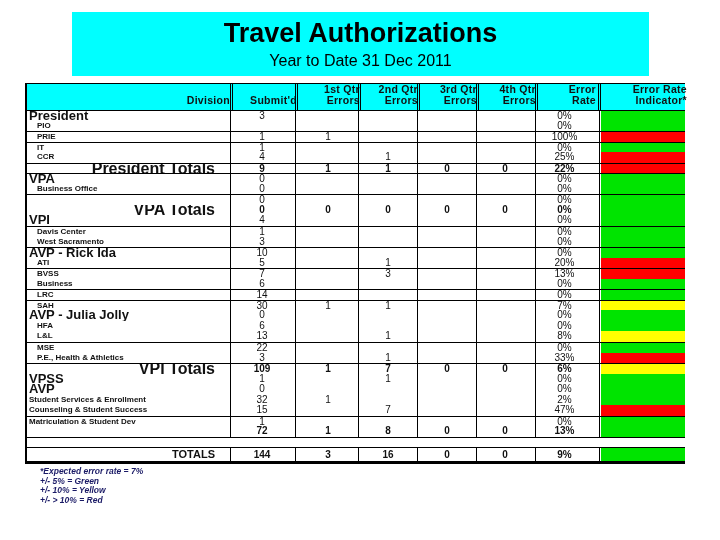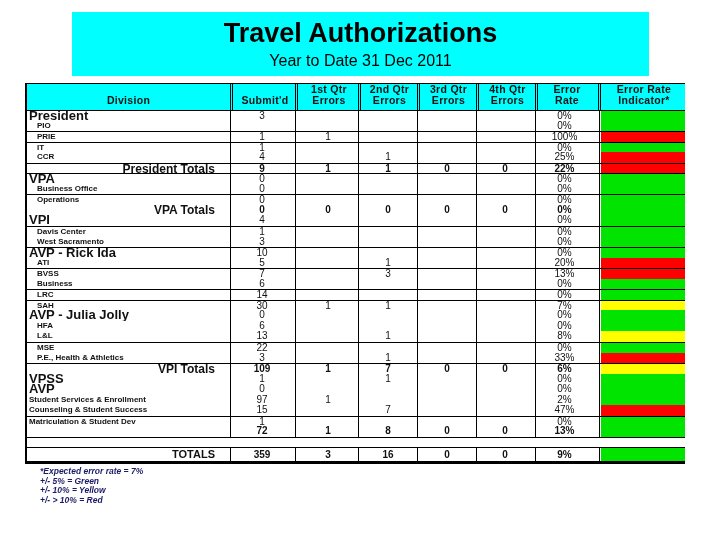--- a/index.html
+++ b/index.html
@@ -2,32 +2,32 @@
 <html><head>
 <meta charset="utf-8">
 <style>
   html, body { margin:0; padding:0; background:#ffffff; }
   body { width:720px; height:540px; position:relative; overflow:hidden; font-family:"Liberation Sans", sans-serif; }
   .title-box { position:absolute; left:72px; top:12px; width:577px; height:64px; background:#00ffff; text-align:center; }
   .title { font-weight:bold; font-size:27px; margin-top:6px; line-height:30px; color:#000; }
   .subtitle { font-size:16px; margin-top:3px; line-height:20px; color:#000; }
   .tbl { position:absolute; left:25px; top:83px; width:660px; }
   .hdr { position:relative; height:26px; background:#00ffff; border-top:1px solid #000; border-left:2px solid #000; }
-  .hcell { position:absolute; top:0; height:32px; font-size:10.5px; font-weight:bold; text-align:center; line-height:11px; color:#111; letter-spacing:0.3px; }
+  .hcell { position:absolute; top:0; height:32px; font-size:10.5px; font-weight:bold; text-align:right; line-height:11px; color:#111; letter-spacing:0.3px; }
   .hcell span { display:block; }
   .hsep { position:absolute; top:0; height:26px; border-left:3px double #000; width:0; }
   .rows { position:relative; border-left:2px solid #000; border-bottom:3px solid #000; }
   .row { position:relative; height:10.55px; font-size:10px; line-height:10.5px; color:#111; }
   .row.line { border-top:1px solid #000; height:9.55px; }
   .c { position:absolute; top:0; text-align:center; white-space:nowrap; overflow:hidden; }
   .c-div { left:2px; width:200px; text-align:left; }
   .c-div.l0 { font-weight:bold; font-size:13px; }
   .c-div.l1 { padding-left:8px; font-size:8px; font-weight:bold; }
   .c-div.l2 { font-size:8px; font-weight:bold; }
-  .c-div.tot { text-align:right; width:186px; font-weight:bold; font-size:12px; }
+  .c-div.tot { text-align:right; width:186px; font-weight:bold; font-size:16px; }
   .bold { font-weight:bold; }
   .c-sub { left:203px; width:64px; }
   .c-q1 { left:270px; width:62px; }
   .c-q2 { left:332px; width:58px; }
   .c-q3 { left:391px; width:58px; }
   .c-q4 { left:449px; width:58px; }
   .c-rate { left:508px; width:59px; }
   .ind { position:absolute; left:574px; width:84px; top:0; bottom:0; }
   .vline { position:absolute; top:0; bottom:0; border-left:1px solid #000; }
   .gap { height:9px; position:relative; border-top:1px solid #000; }
@@ -221,21 +221,20 @@
         <div class="ind" style="background: rgb(0, 228, 0);"></div>
       </div>
       <div class="row line">
         <div class="vline" style="left: 203px;"></div>
         <div class="vline" style="left: 268px;"></div>
         <div class="vline" style="left: 331px;"></div>
         <div class="vline" style="left: 390px;"></div>
         <div class="vline" style="left: 449px;"></div>
         <div class="vline" style="left: 508px;"></div>
         <div class="vline" style="left: 572px;"></div>
-        <div class="c c-div l1">Operations</div>
         <div class="c c-sub">0</div>
         <div class="c c-q1"></div>
         <div class="c c-q2"></div>
         <div class="c c-q3"></div>
         <div class="c c-q4"></div>
         <div class="c c-rate">0%</div>
         <div class="ind" style="background: rgb(0, 228, 0);"></div>
       </div>
       <div class="row">
         <div class="vline" style="left: 203px;"></div>
@@ -545,21 +544,21 @@
       </div>
       <div class="row">
         <div class="vline" style="left: 203px;"></div>
         <div class="vline" style="left: 268px;"></div>
         <div class="vline" style="left: 331px;"></div>
         <div class="vline" style="left: 390px;"></div>
         <div class="vline" style="left: 449px;"></div>
         <div class="vline" style="left: 508px;"></div>
         <div class="vline" style="left: 572px;"></div>
         <div class="c c-div l2">Student Services &amp; Enrollment</div>
-        <div class="c c-sub">97</div>
+        <div class="c c-sub">32</div>
         <div class="c c-q1">1</div>
         <div class="c c-q2"></div>
         <div class="c c-q3"></div>
         <div class="c c-q4"></div>
         <div class="c c-rate">2%</div>
         <div class="ind" style="background: rgb(0, 228, 0);"></div>
       </div>
       <div class="row">
         <div class="vline" style="left: 203px;"></div>
         <div class="vline" style="left: 268px;"></div>
@@ -613,21 +612,21 @@
       <div class="gap"></div>
       <div class="row line" style="height: 13px; line-height: 13px;">
         <div class="vline" style="left: 203px;"></div>
         <div class="vline" style="left: 268px;"></div>
         <div class="vline" style="left: 331px;"></div>
         <div class="vline" style="left: 390px;"></div>
         <div class="vline" style="left: 449px;"></div>
         <div class="vline" style="left: 508px;"></div>
         <div class="vline" style="left: 572px;"></div>
         <div class="c c-div tot" style="font-size: 11px;">TOTALS</div>
-        <div class="c c-sub bold">359</div>
+        <div class="c c-sub bold">144</div>
         <div class="c c-q1 bold">3</div>
         <div class="c c-q2 bold">16</div>
         <div class="c c-q3 bold">0</div>
         <div class="c c-q4 bold">0</div>
         <div class="c c-rate bold">9%</div>
         <div class="ind" style="background: rgb(0, 228, 0);"></div>
       </div>
     </div>
 </div>
 

